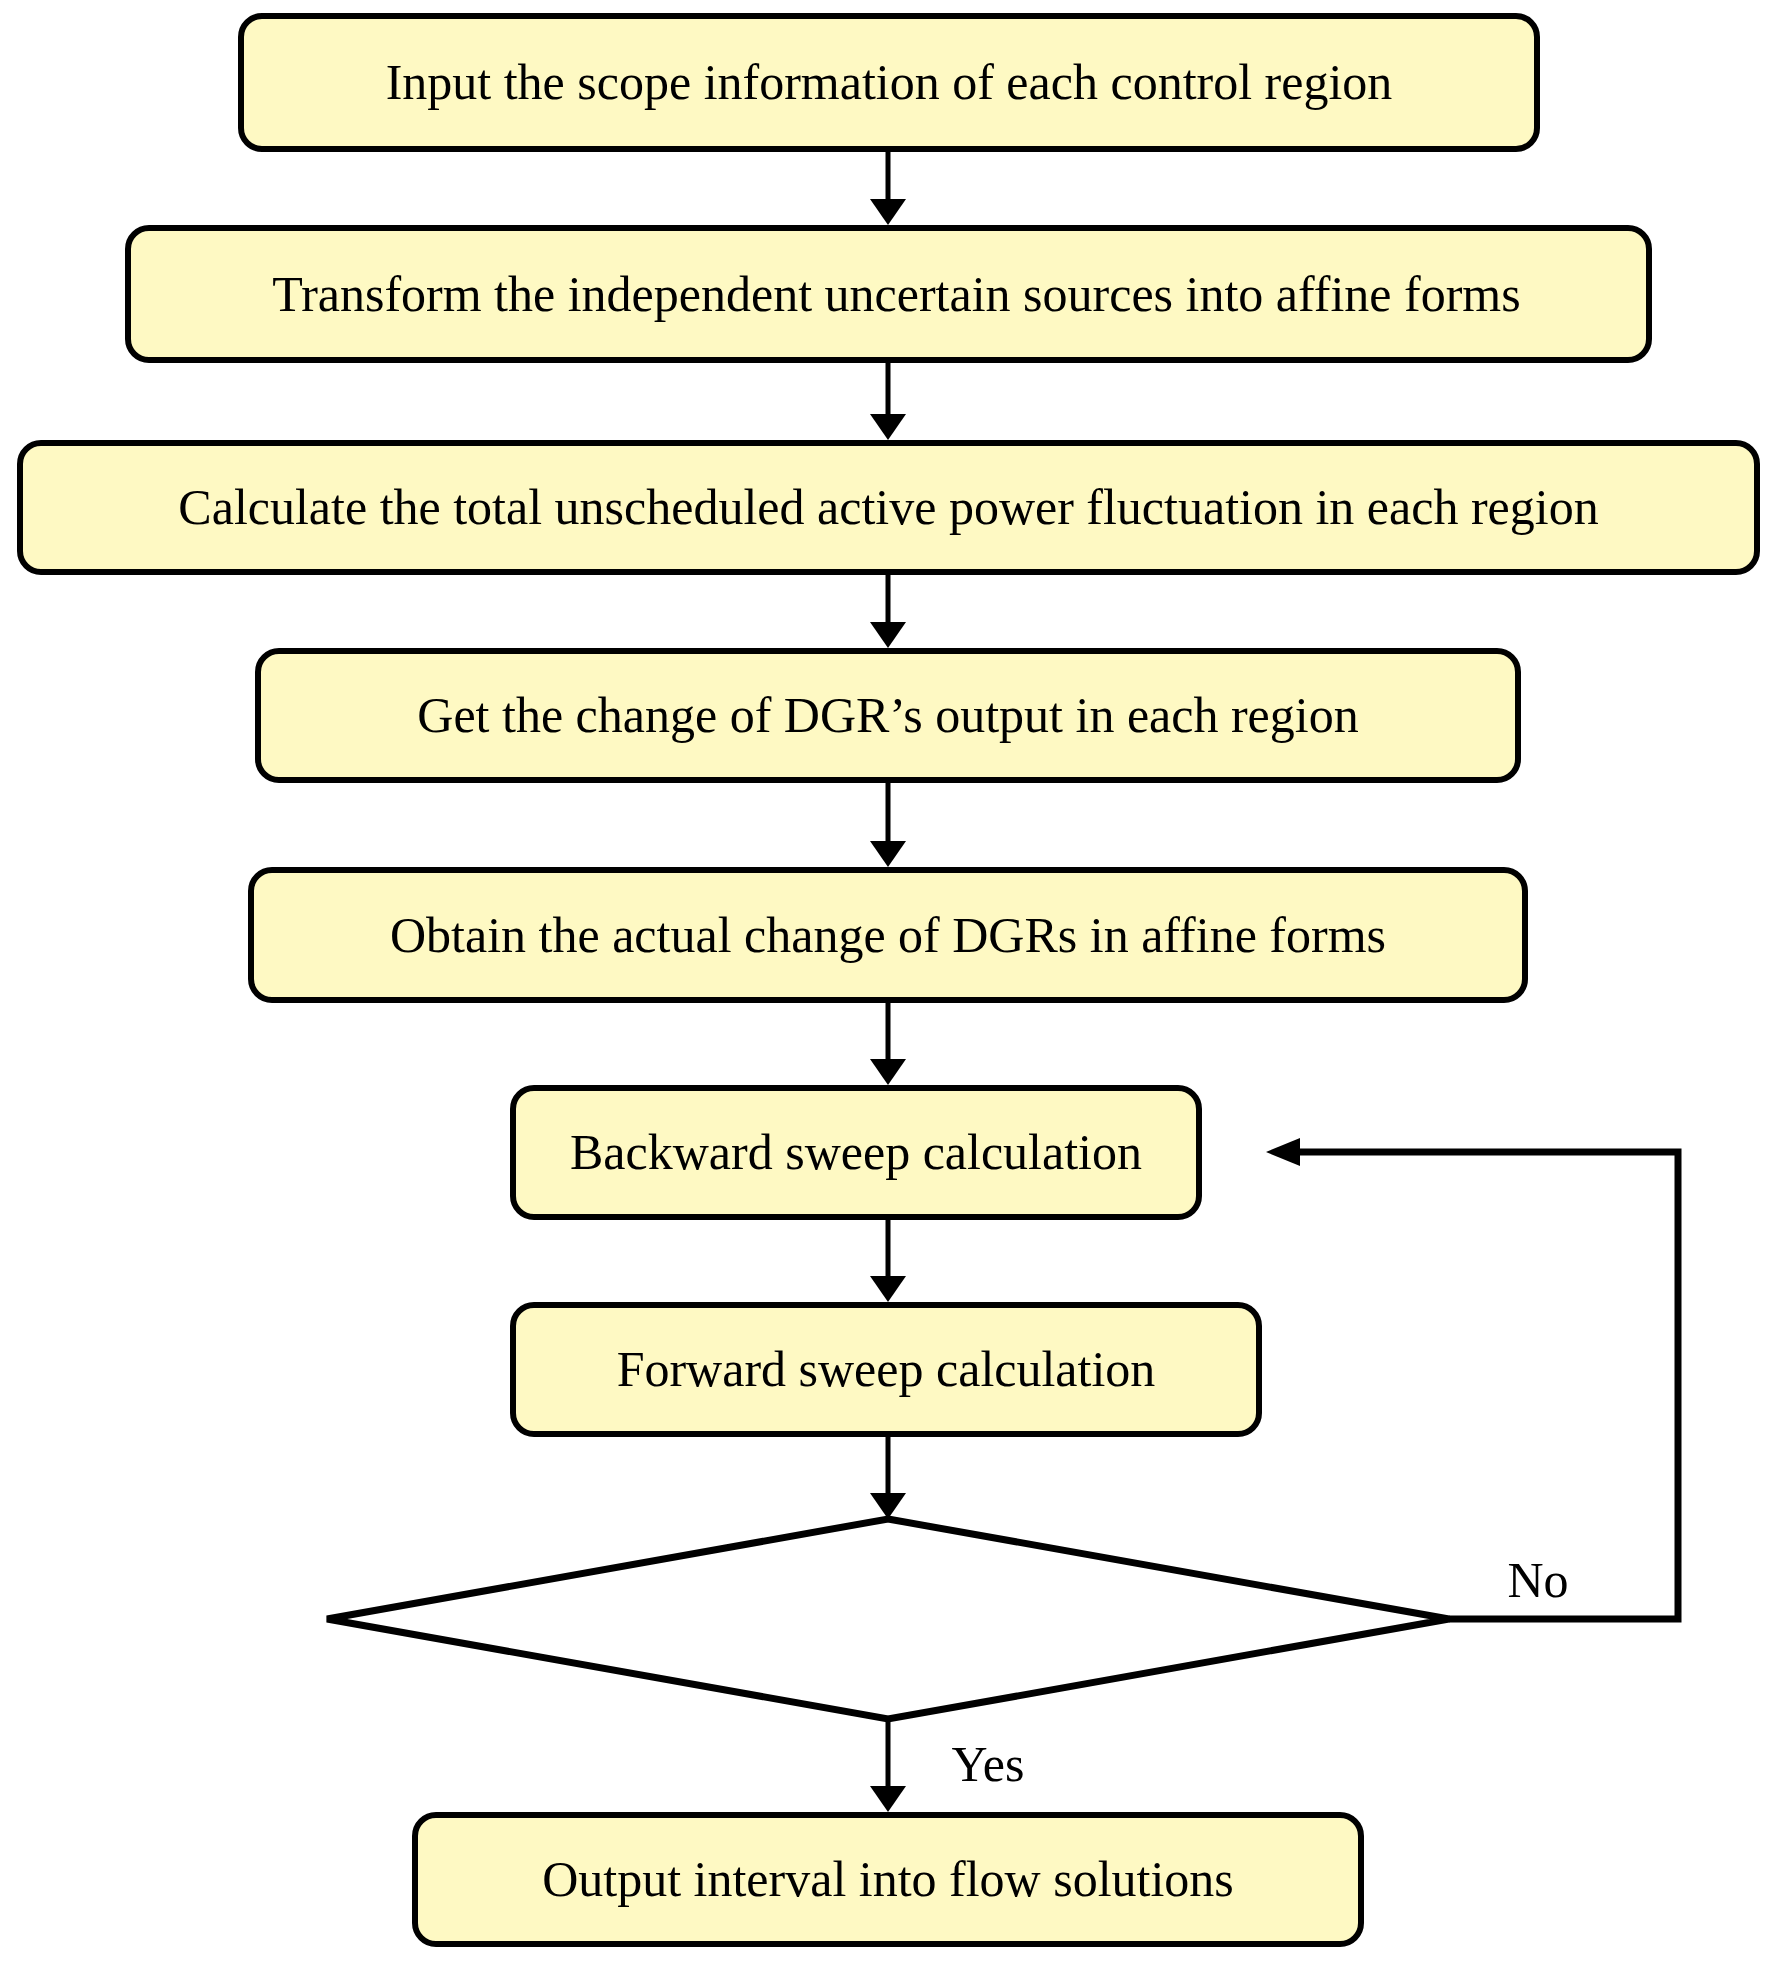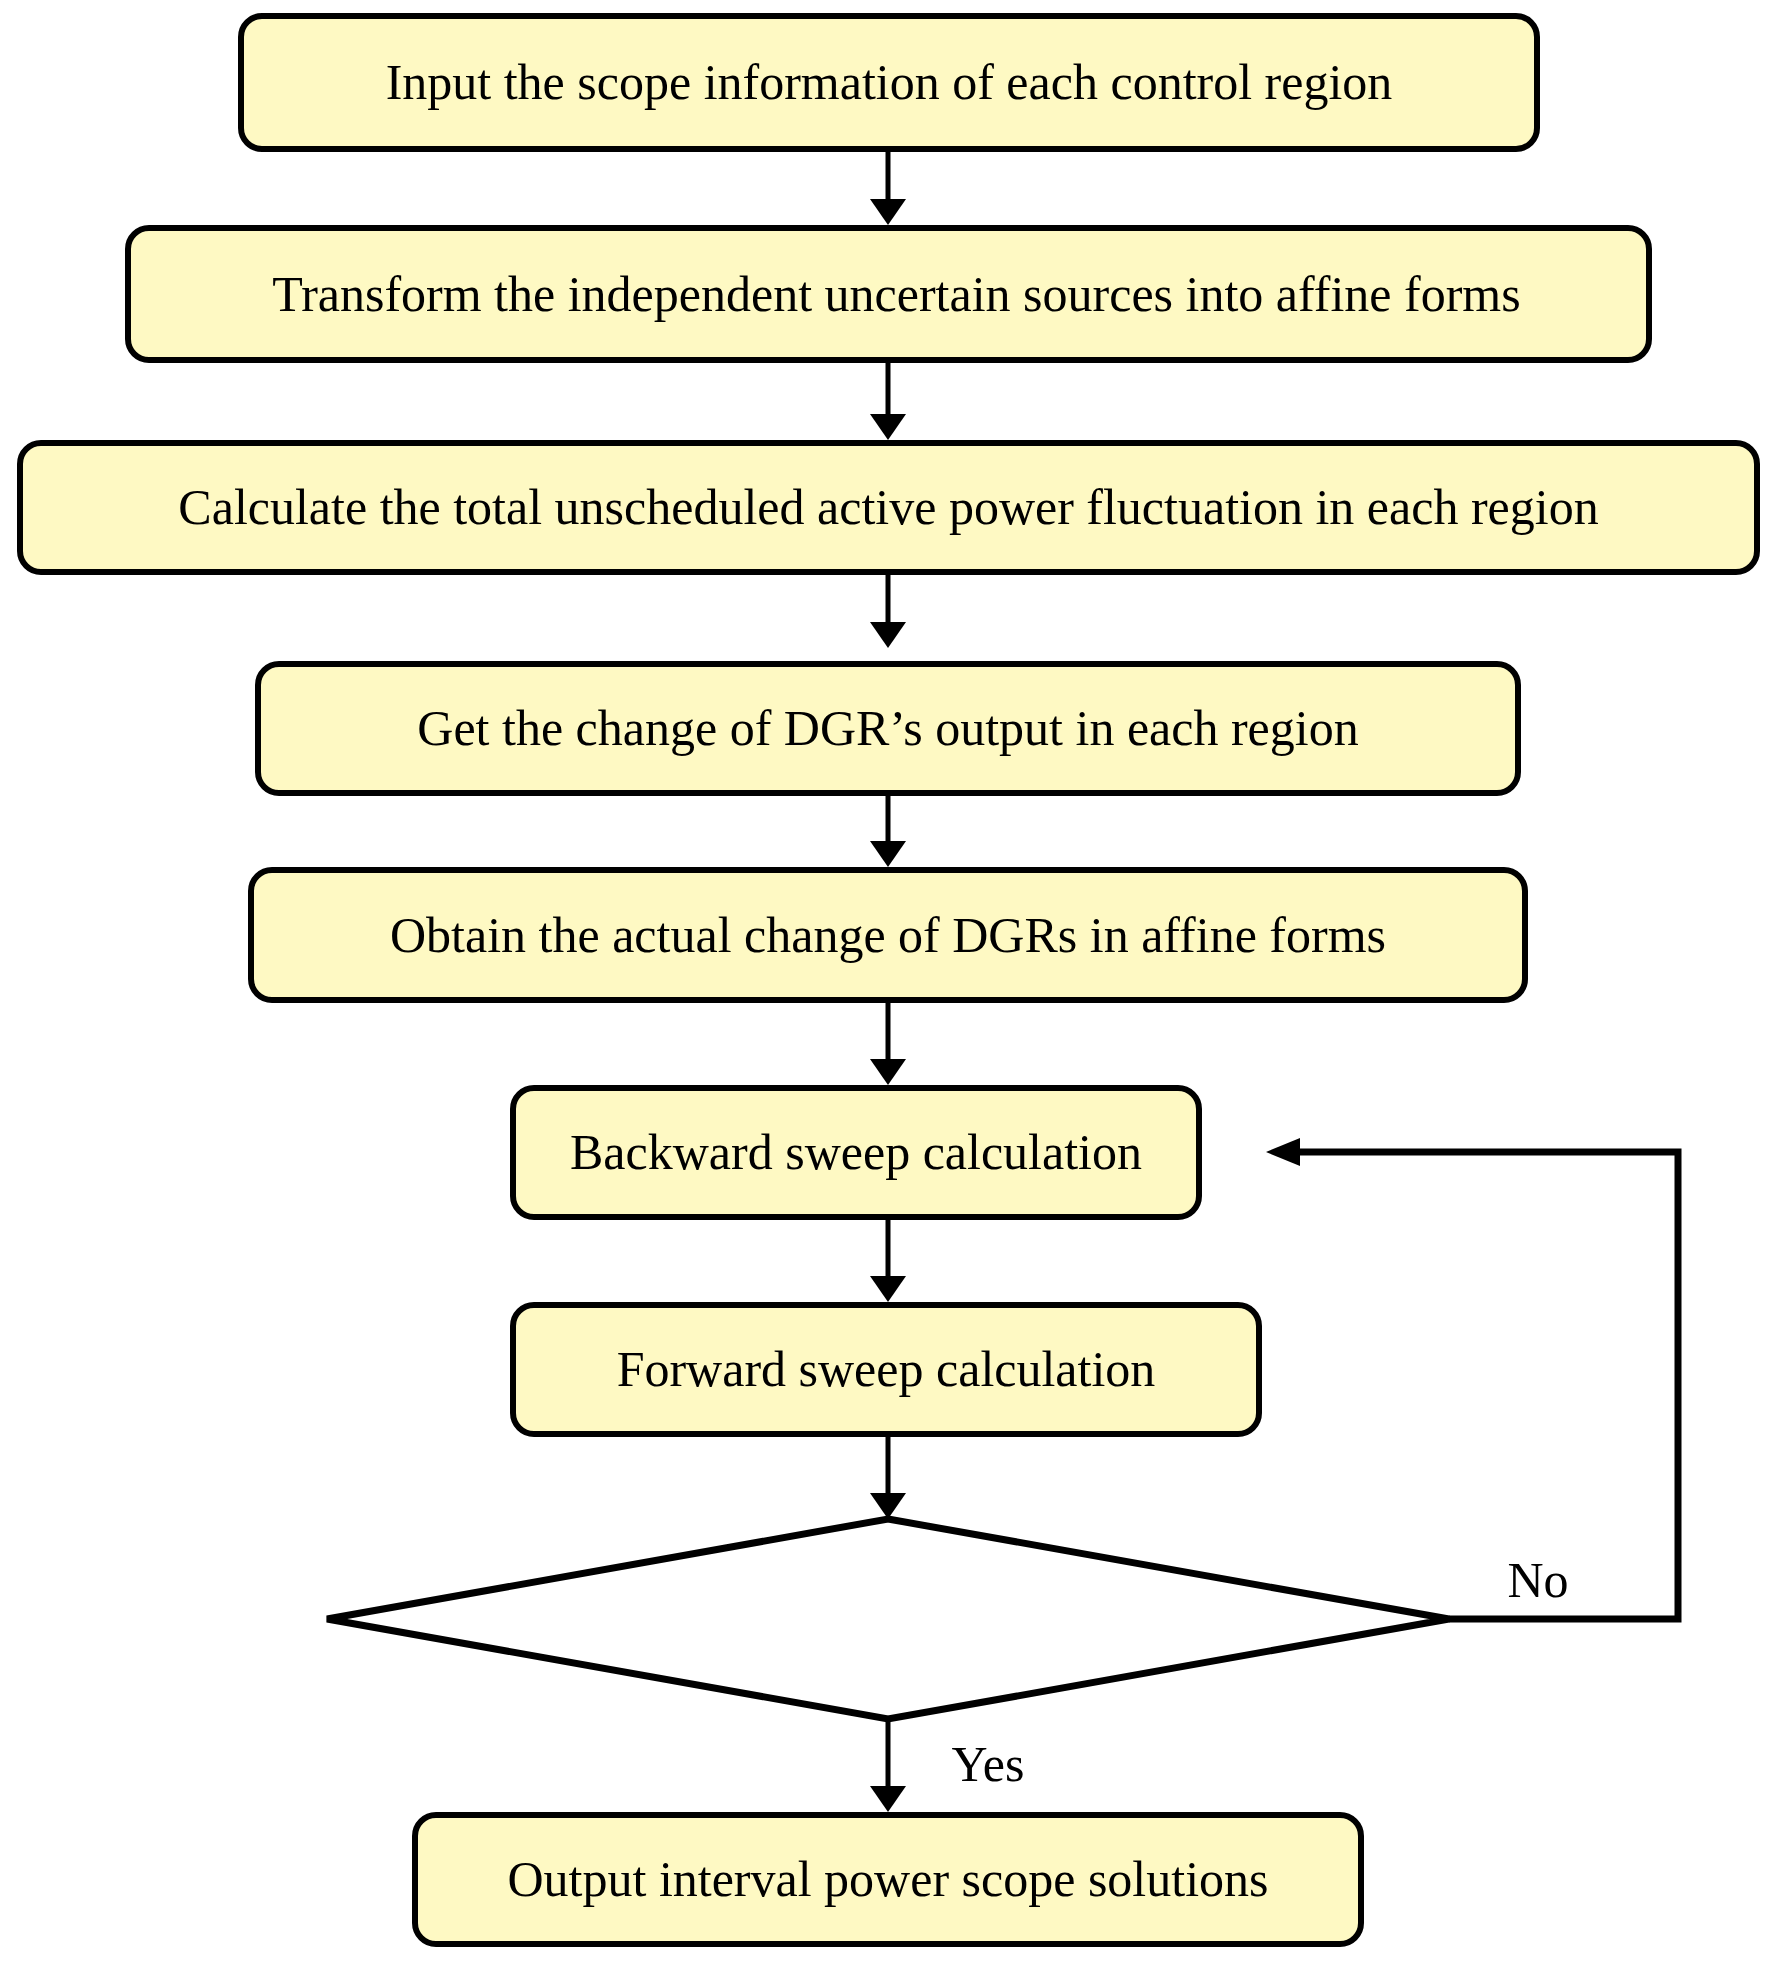--- a/index.html
+++ b/index.html
@@ -41,21 +41,21 @@
     display: flex;
     align-items: center;
     justify-content: center;
     font-size: 50px;
     white-space: nowrap;
   }
   
   #n-input        { left: 238px;  top: 13px;   width: 1302px; height: 139px; }
   #n-transform    { left: 125px;  top: 225px;  width: 1527px; height: 138px; padding-left: 16px; }
   #n-calculate    { left: 17px;   top: 440px;  width: 1743px; height: 135px; }
-  #n-get-change   { left: 255px;  top: 648px;  width: 1266px; height: 135px; margin-top: 13px; }
+  #n-get-change   { left: 255px;  top: 648px;  width: 1266px; height: 135px; }
   #n-obtain       { left: 248px;  top: 867px;  width: 1280px; height: 136px; }
   #n-backward     { left: 510px;  top: 1085px; width: 692px;  height: 135px; }
   #n-forward      { left: 510px;  top: 1302px; width: 752px;  height: 135px; text-align: right; }
   #n-convergence  { left: 388px;  top: 1571px; width: 1000px; height: 96px; background: transparent; }
   #n-output       { left: 412px;  top: 1812px; width: 952px;  height: 135px; }
   #lbl-yes        { left: 918px;  top: 1737px; width: 140px;  height: 54px; }
   #lbl-no         { left: 1468px; top: 1553px; width: 140px;  height: 54px; }
 </style>
 </head>
 <body>
@@ -128,19 +128,19 @@
   <div class="node rect" id="n-backward">
     <span>Backward sweep calculation</span>
   </div>
 
   <div class="node rect" id="n-forward">
     <span>Forward sweep calculation</span>
   </div>
 
 
   <div class="node rect" id="n-output">
-    <span>Output interval power scope solutions</span>
+    <span>Output interval into flow solutions</span>
   </div>
 
   <div class="edge-label" id="lbl-yes">Yes</div>
   <div class="edge-label" id="lbl-no">No</div>
 
 </div>
 
 </body></html>

